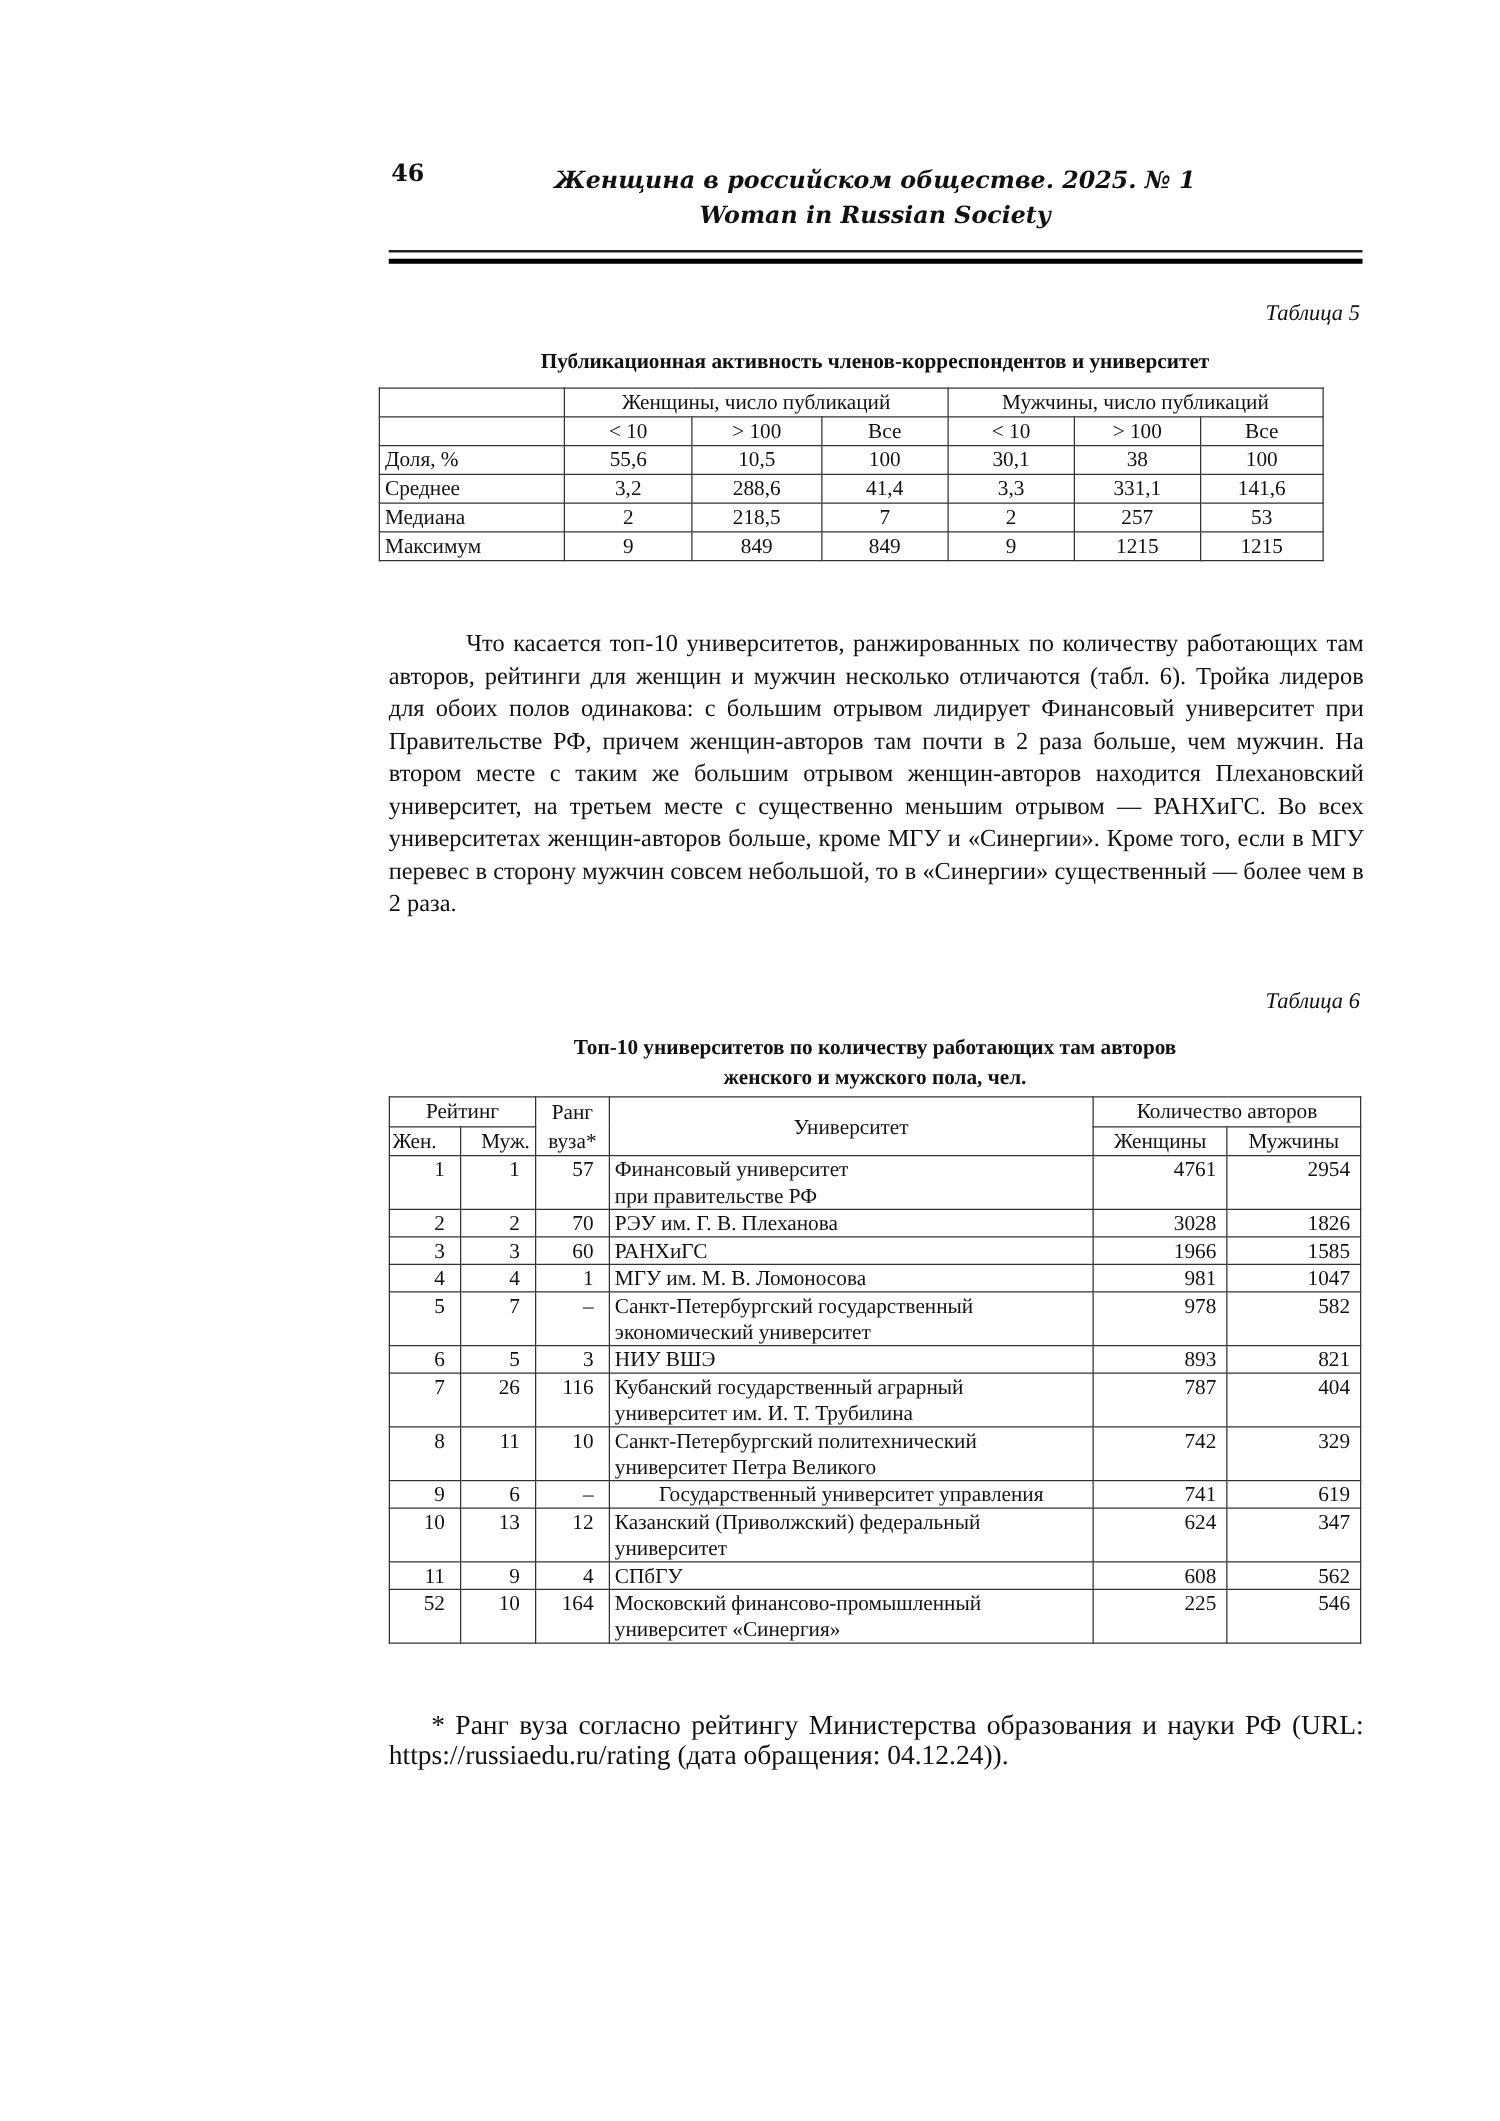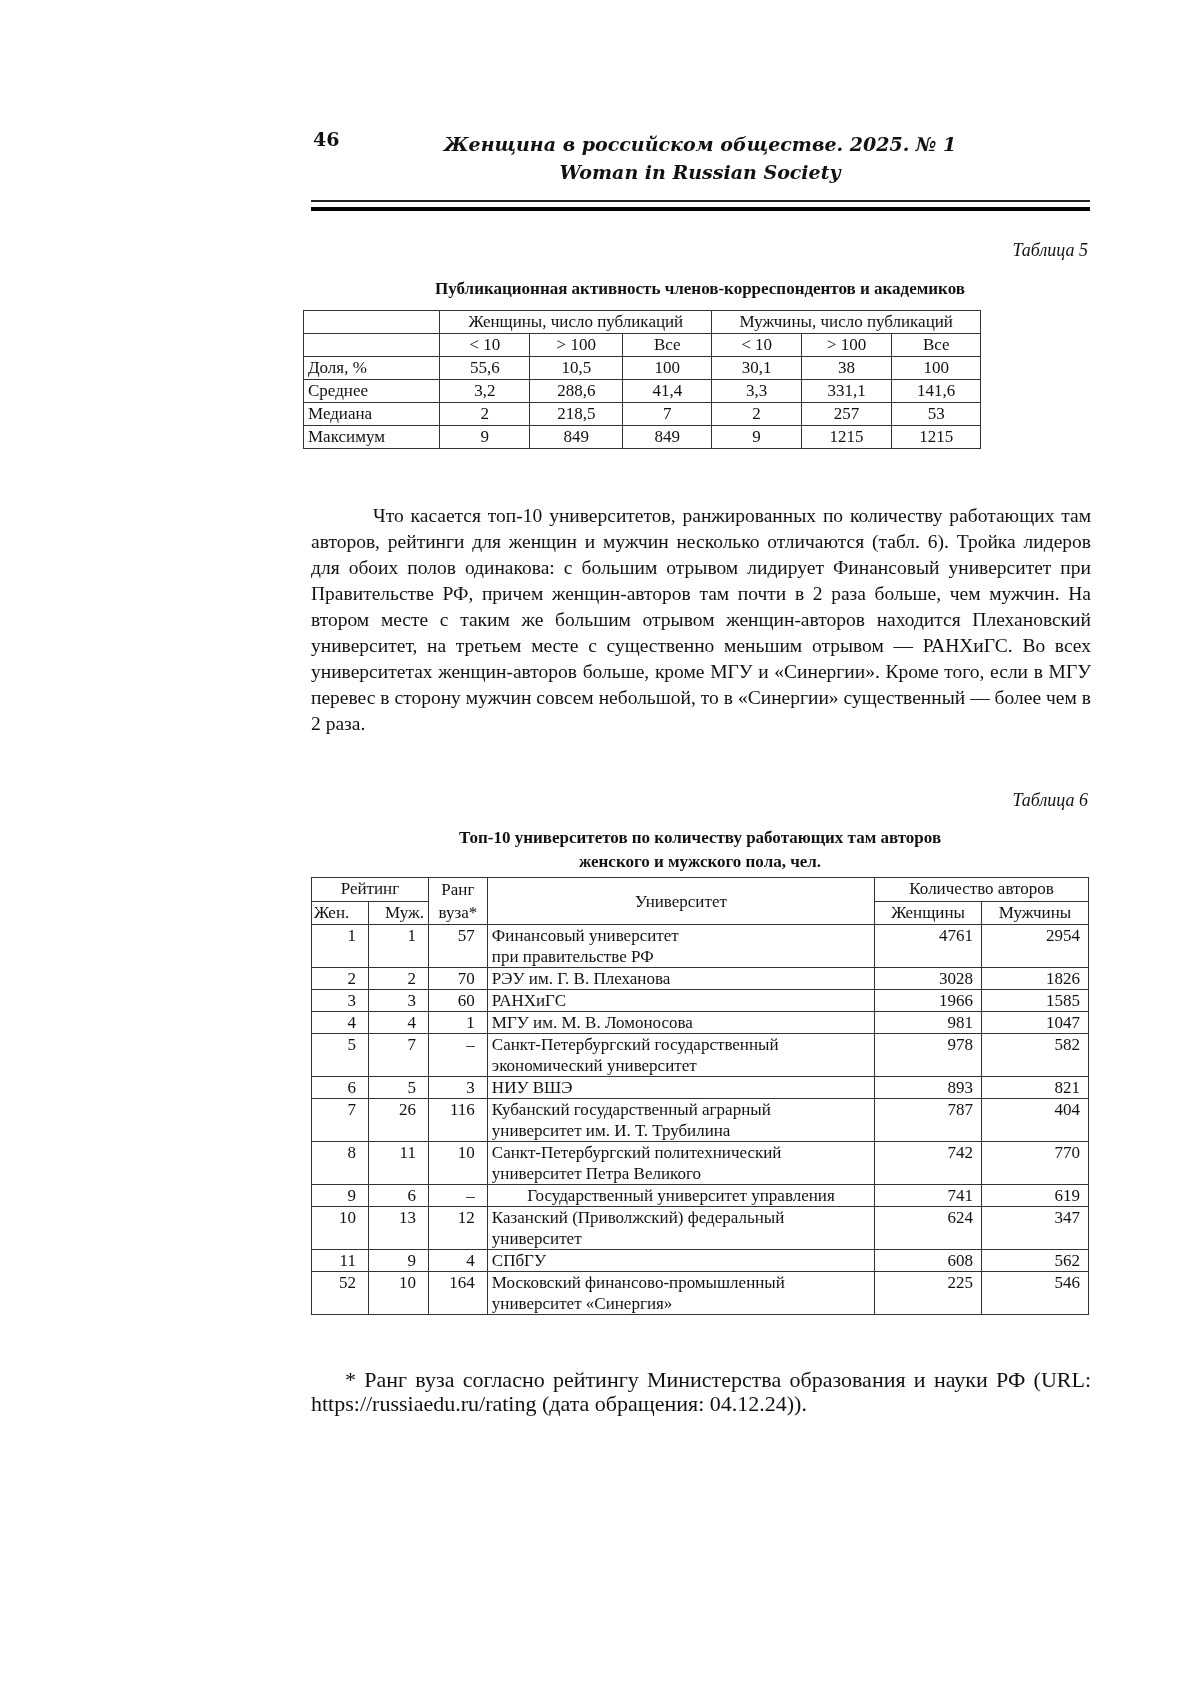--- a/index.html
+++ b/index.html
@@ -17,21 +17,21 @@
   .rule-thick { left: 311px; width: 779px; top: 207px; height: 4px; background: #000; }
 
   .tbl-label { right: 112px; font-style: italic; font-size: 18px; }
   .tbl-title { left: 300px; width: 800px; text-align: center; font-weight: bold;
                font-size: 17px; line-height: 24px; }
 
   table { border-collapse: collapse; position: absolute; font-size: 17px; }
   td { border: 1.5px solid #333; padding: 0 4px; line-height: 21px; vertical-align: top; }
 
   
-  #t5 { left: 303px; top: 310px; width: 678px; border-radius: 32px; }
+  #t5 { left: 303px; top: 310px; width: 756px; border-radius: 32px; }
   #t5 td { height: 22px; text-align: center; }
   #t5 td.lab { text-align: left; }
 
   
   #para { left: 311px; width: 780px; top: 503px; font-size: 19.5px; line-height: 26px;
           text-align: justify; text-indent: 62px; margin: 0; }
 
   
   #t6 { left: 311px; top: 877px; width: 778px; }
   #t6 td { text-align: center; }
@@ -47,21 +47,21 @@
 
 <div class="abs" id="page-num">46</div>
 <div class="abs" id="journal">
   <div>Женщина в российском обществе. 2025. № 1</div>
   <div>Woman in Russian Society</div>
 </div>
 <div class="abs rule-thin"></div>
 <div class="abs rule-thick"></div>
 
 <div class="abs tbl-label" style="top:240px;">Таблица 5</div>
-<div class="abs tbl-title" style="top:277px;">Публикационная активность членов-корреспондентов и академиков</div>
+<div class="abs tbl-title" style="top:277px;">Публикационная активность членов-корреспондентов и университет</div>
 
 <table id="t5">
   <colgroup>
     <col style="width:154px">
       <col style="width:108px">
       <col style="width:109px">
       <col style="width:107px">
     <col style="width:107px">
       <col style="width:106px">
       <col style="width:103px">
@@ -213,21 +213,21 @@
         <td class="cnt">787</td>
         <td class="cnt">404</td>
       </tr>
       <tr>
         <td class="num">8</td>
         <td class="num">11</td>
         <td class="num">10</td>
         <td class="uni" style="white-space: pre-line;">Санкт-Петербургский политехнический
 университет Петра Великого</td>
         <td class="cnt">742</td>
-        <td class="cnt">770</td>
+        <td class="cnt">329</td>
       </tr>
       <tr>
         <td class="num">9</td>
         <td class="num">6</td>
         <td class="num">–</td>
         <td class="uni" style="white-space: pre-line; text-align: center;">Государственный университет управления</td>
         <td class="cnt">741</td>
         <td class="cnt">619</td>
       </tr>
       <tr>

